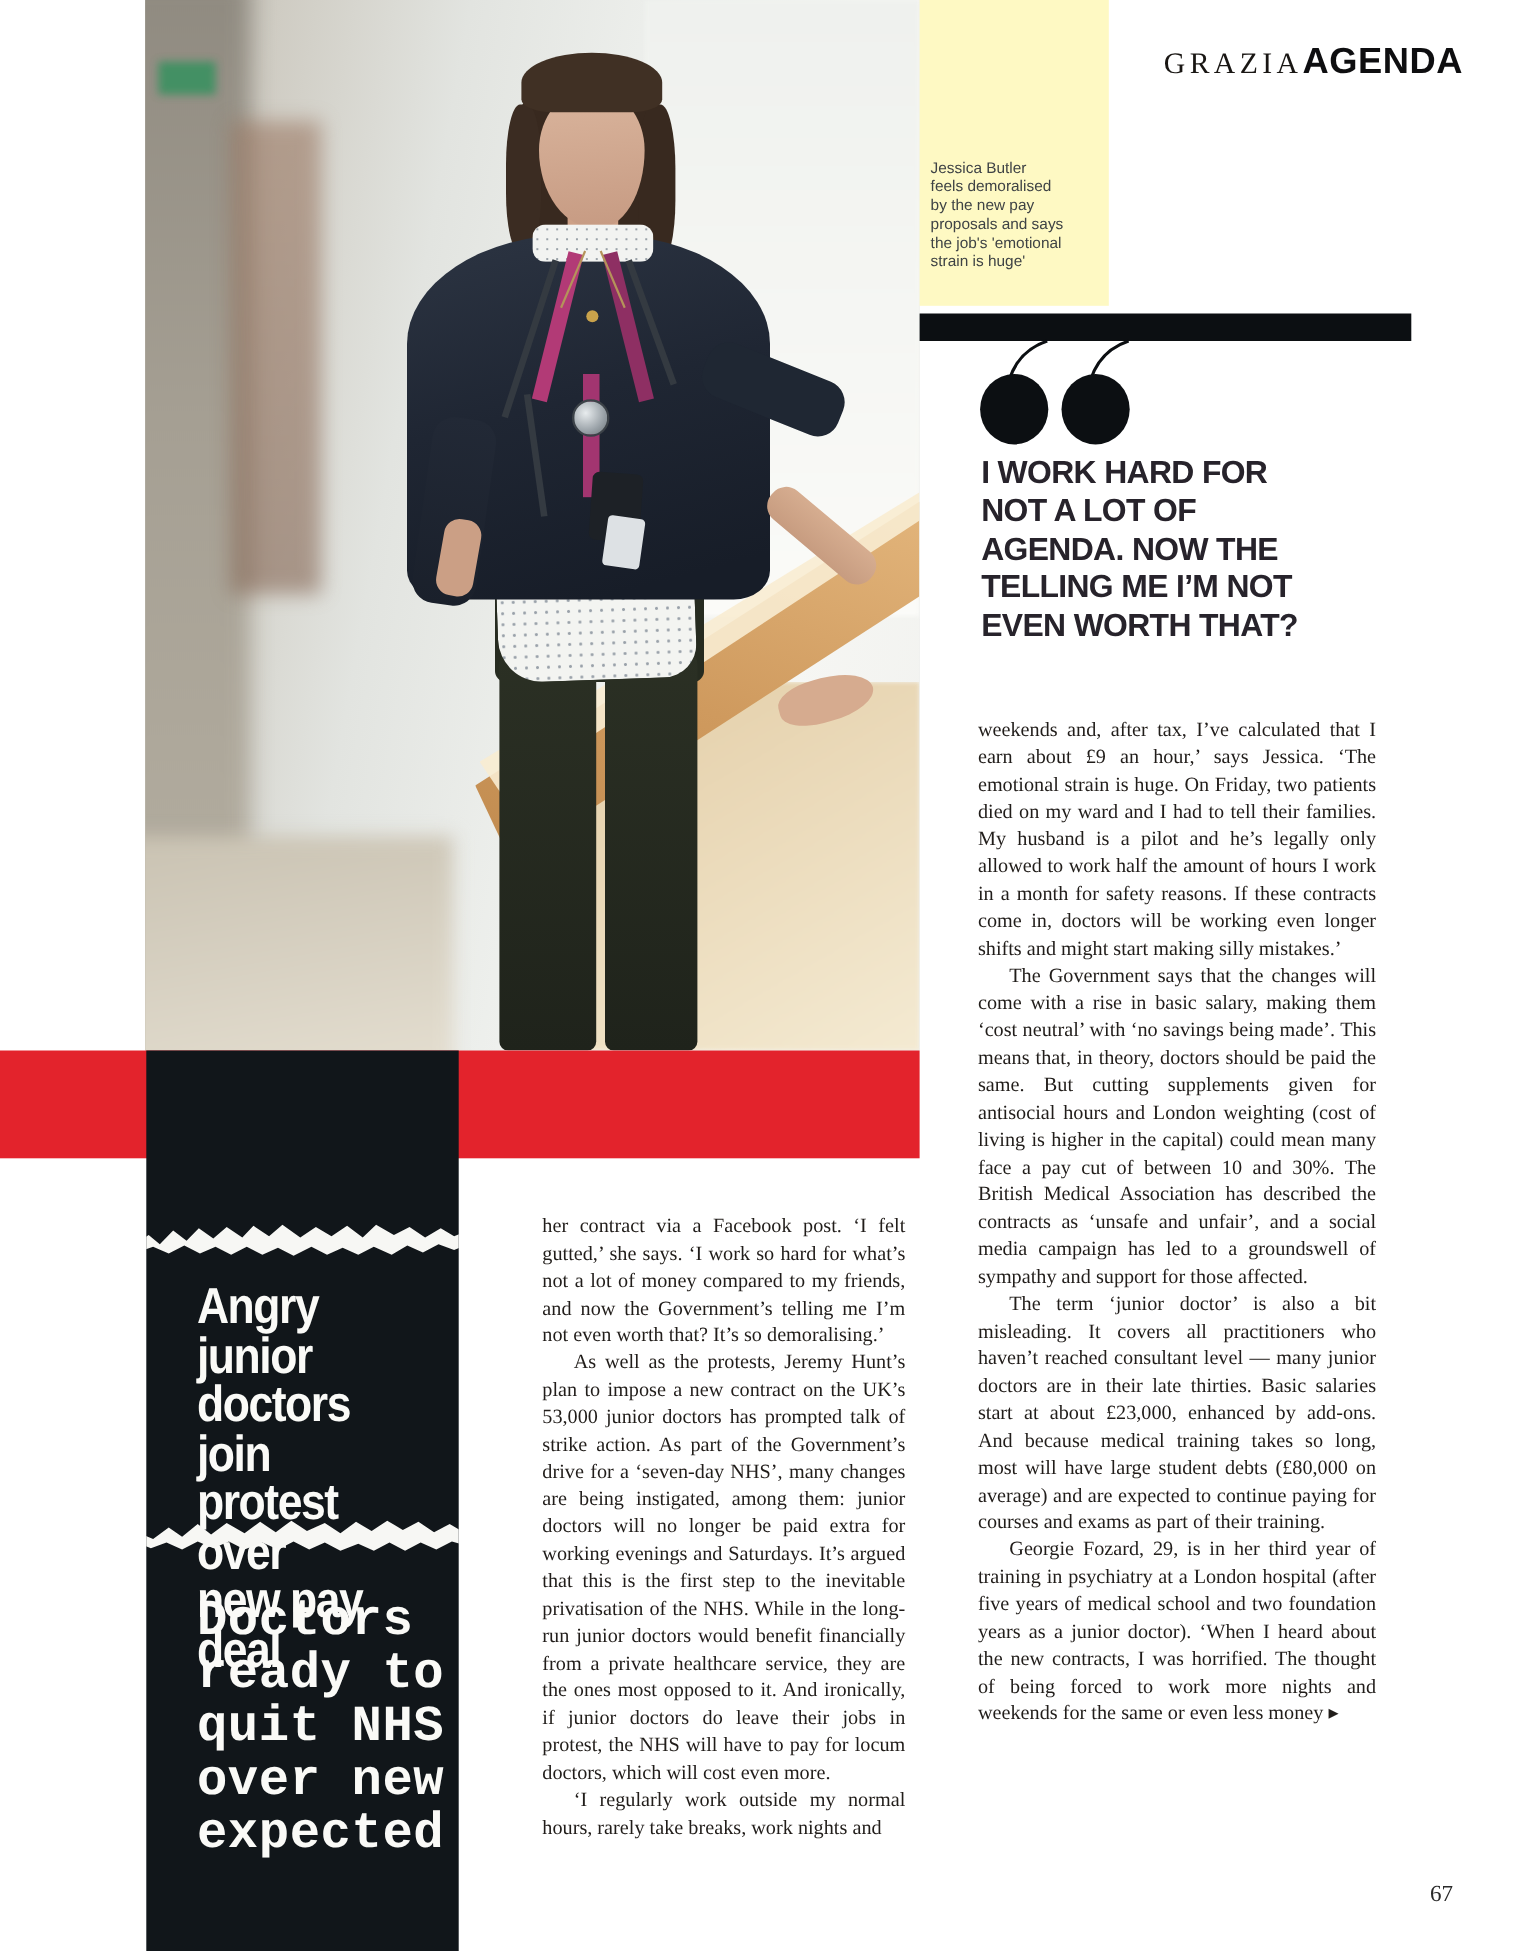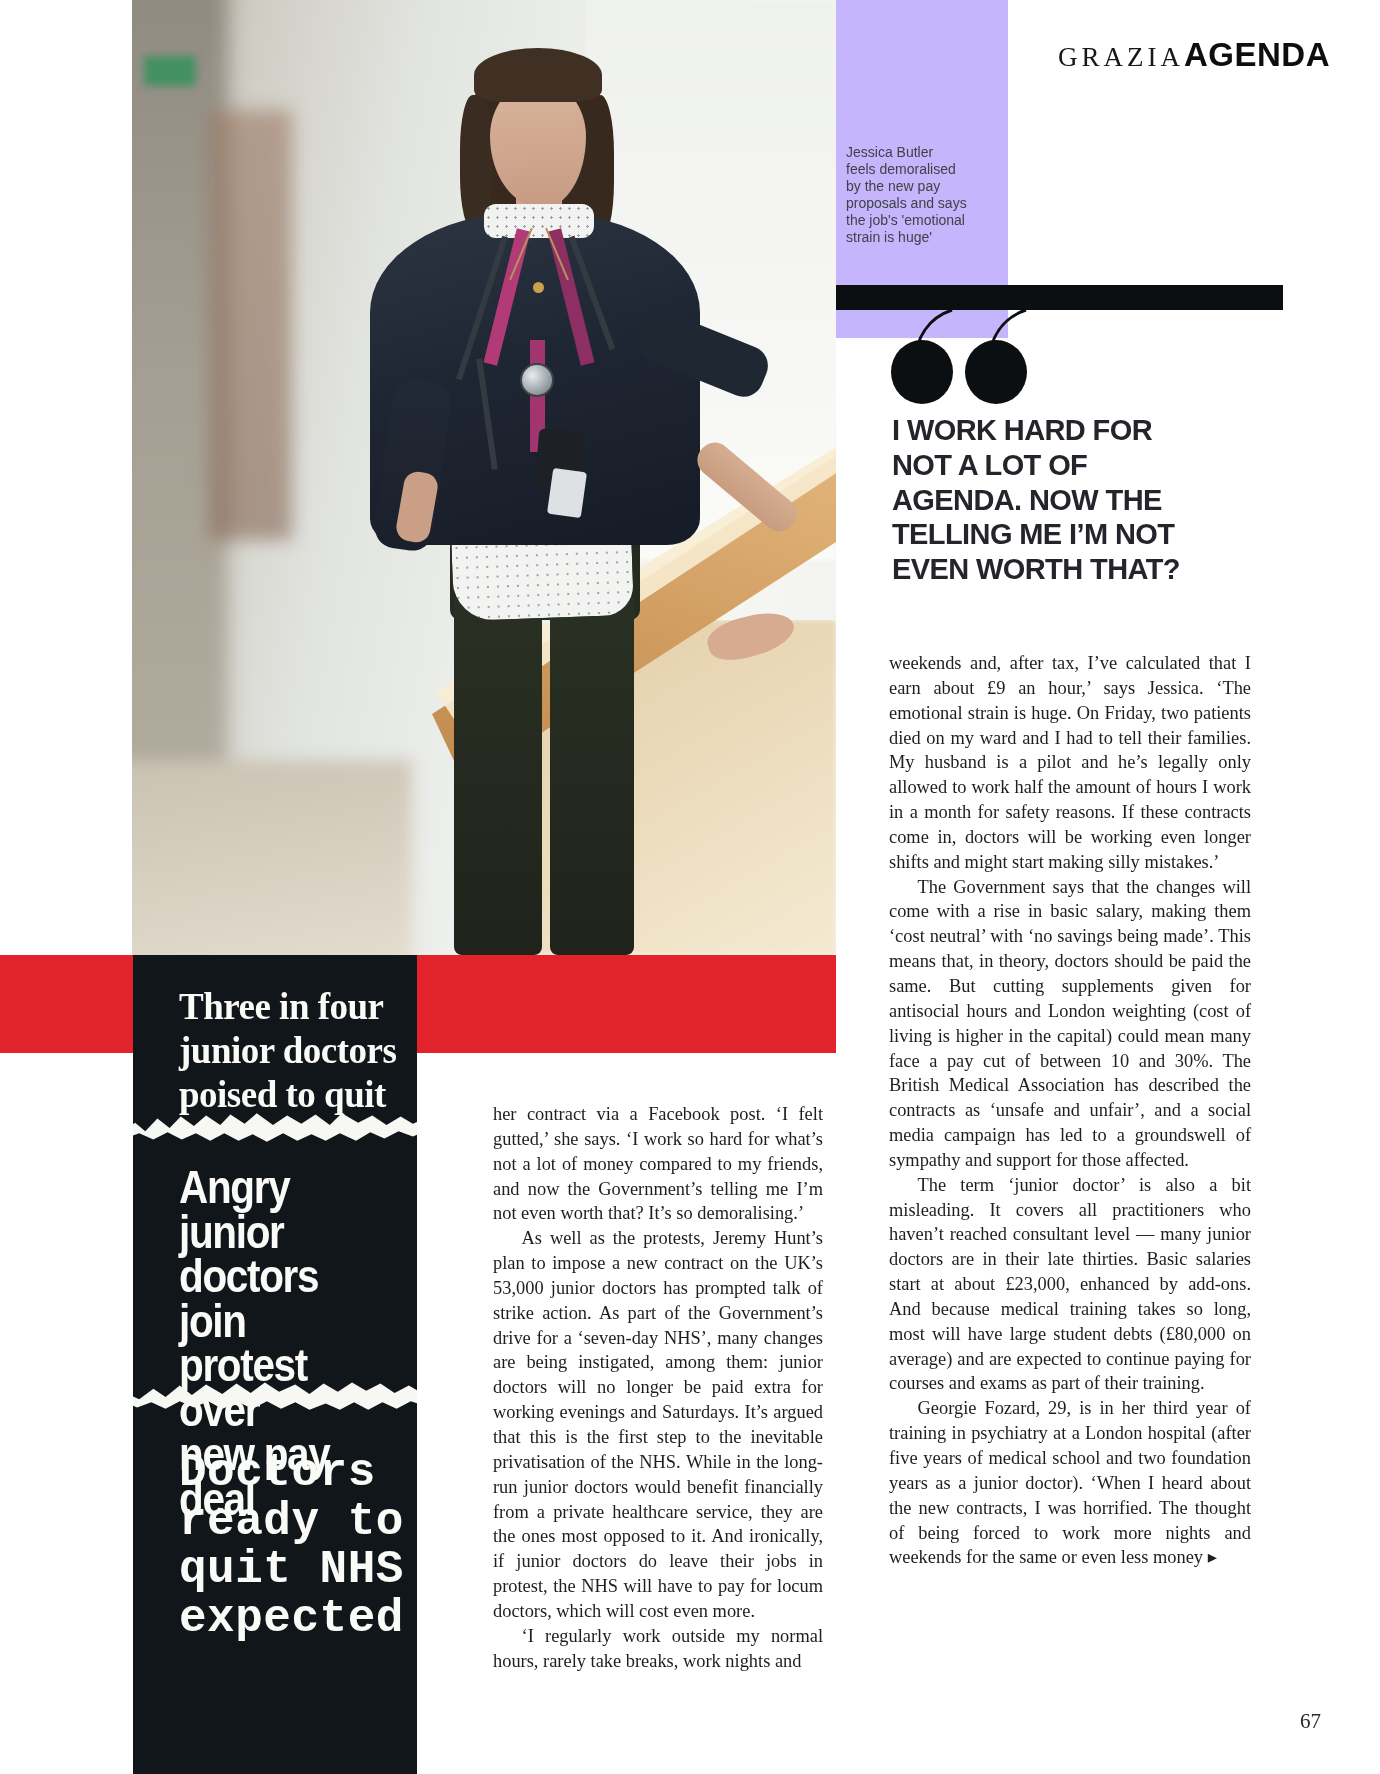--- a/index.html
+++ b/index.html
@@ -48,21 +48,21 @@
   .ph-chaina{left:388px;top:226px;width:2px;height:56px;background:#b5935a;transform:rotate(23deg);}
   .ph-chainb{left:424px;top:226px;width:2px;height:56px;background:#b5935a;transform:rotate(-23deg);}
   .ph-pendant{left:401px;top:282px;width:11px;height:11px;border-radius:50%;background:#c9a24b;}
   .ph-badge{left:405px;top:430px;width:46px;height:62px;background:#1d2126;border-radius:6px;transform:rotate(4deg);}
   .ph-card{left:418px;top:470px;width:34px;height:46px;background:#dde1e4;border-radius:4px;transform:rotate(8deg);}
   .ph-arml{left:505px;top:328px;width:132px;height:52px;background:#1f2733;border-radius:20px;transform:rotate(22deg);}
   .ph-forearml{left:556px;top:470px;width:118px;height:34px;background:linear-gradient(#d6ad90,#c79c80);border-radius:16px;transform:rotate(40deg);}
   .ph-hand{left:575px;top:616px;width:88px;height:40px;background:#d6ab8f;border-radius:50% 60% 60% 50%;transform:rotate(-15deg);}
 
   
-  .caption-block{position:absolute;left:836px;top:0;width:172px;height:338px;background:#c4b5fd;}
+  .caption-block{position:absolute;left:836px;top:0;width:172px;height:278px;background:#fef9c3;}
   .caption{position:absolute;left:10px;top:144px;width:155px;font-family:"Liberation Sans",sans-serif;
            font-size:14px;line-height:16.9px;color:#3f4345;white-space:pre-line;}
 
   
   .quote-bar{position:absolute;left:836px;top:285px;width:447px;height:25px;background:#0c0f12;}
   .quote-mark{position:absolute;left:888px;top:306px;width:152px;height:100px;}
   .pull-quote{position:absolute;left:892px;top:413px;width:345px;font-family:"Liberation Sans",sans-serif;
               font-weight:700;font-size:29px;line-height:34.8px;letter-spacing:-0.6px;color:#27232b;}
   .pq-line{display:block;}
 
@@ -176,44 +176,40 @@
   <div class="col col-right">
       <p class="para">weekends and, after tax, I’ve calculated that I earn about £9 an hour,’ says Jessica. ‘The emotional strain is huge. On Friday, two patients died on my ward and I had to tell their families. My husband is a pilot and he’s legally only allowed to work half the amount of hours I work in a month for safety reasons. If these contracts come in, doctors will be working even longer shifts and might start making silly mistakes.’</p>
       <p class="para">The Government says that the changes will come with a rise in basic salary, making them ‘cost neutral’ with ‘no savings being made’. This means that, in theory, doctors should be paid the same. But cutting supplements given for antisocial hours and London weighting (cost of living is higher in the capital) could mean many face a pay cut of between 10 and 30%. The British Medical Association has described the contracts as ‘unsafe and unfair’, and a social media campaign has led to a groundswell of sympathy and support for those affected.</p>
       <p class="para">The term ‘junior doctor’ is also a bit misleading. It covers all practitioners who haven’t reached consultant level — many junior doctors are in their late thirties. Basic salaries start at about £23,000, enhanced by add-ons. And because medical training takes so long, most will have large student debts (£80,000 on average) and are expected to continue paying for courses and exams as part of their training.</p>
       <p class="para">Georgie Fozard, 29, is in her third year of training in psychiatry at a London hospital (after five years of medical school and two foundation years as a junior doctor). ‘When I heard about the new contracts, I was horrified. The thought of being forced to work more nights and weekends for the same or even less money ▸</p>
     </div>
 
   <div class="red-band"></div>
 
   <div class="sidebar">
-    <div class="sb-h sb-h1">
-        <span class="sb-line">Three in four</span>
-        <span class="sb-line">junior doctors</span>
-        <span class="sb-line">poised to quit</span>
-      </div>
 
     <svg class="torn torn-1" viewBox="0 0 296 40" preserveAspectRatio="none">
       <path fill="#f7f7f4" d="M0,22 L10,16 L20,24 L32,12 L44,21 L55,10 L68,19 L80,9 L94,18 L104,8 L118,17 L130,7 L146,18 L160,9 L174,17 L188,8 L202,18 L214,7 L230,16 L244,9 L258,18 L272,10 L284,17 L296,12 L296,24 L284,29 L270,24 L256,31 L242,25 L228,33 L212,26 L198,33 L184,27 L170,33 L156,26 L140,34 L126,27 L112,33 L98,26 L84,33 L70,26 L56,32 L42,25 L28,32 L14,26 L0,31 Z"></path>
     </svg>
 
     <div class="sb-h sb-h2">
         <span class="sb-line">Angry junior</span>
         <span class="sb-line">doctors join</span>
         <span class="sb-line">protest over</span>
         <span class="sb-line">new pay deal</span>
       </div>
 
     <svg class="torn torn-2" viewBox="0 0 296 40" preserveAspectRatio="none">
       <path fill="#f7f7f4" d="M0,18 L14,24 L28,14 L40,22 L54,11 L66,20 L80,10 L96,19 L110,9 L124,18 L138,8 L152,17 L168,10 L182,19 L196,9 L210,17 L224,8 L238,16 L252,9 L266,18 L280,11 L296,20 L296,30 L282,26 L268,33 L254,27 L240,34 L226,27 L212,34 L198,28 L182,34 L168,27 L154,33 L140,26 L126,33 L112,27 L96,33 L82,26 L68,32 L54,26 L40,33 L26,27 L12,32 L0,27 Z"></path>
     </svg>
 
     <div class="sb-h sb-h3">
         <span class="sb-line">Doctors</span>
         <span class="sb-line">ready to</span>
         <span class="sb-line">quit NHS</span>
+        <span class="sb-line">over new</span>
         <span class="sb-line">expected</span>
       </div>
   </div>
 
   <div class="pageno">67</div>
 
 </div>
 
 </body></html>

